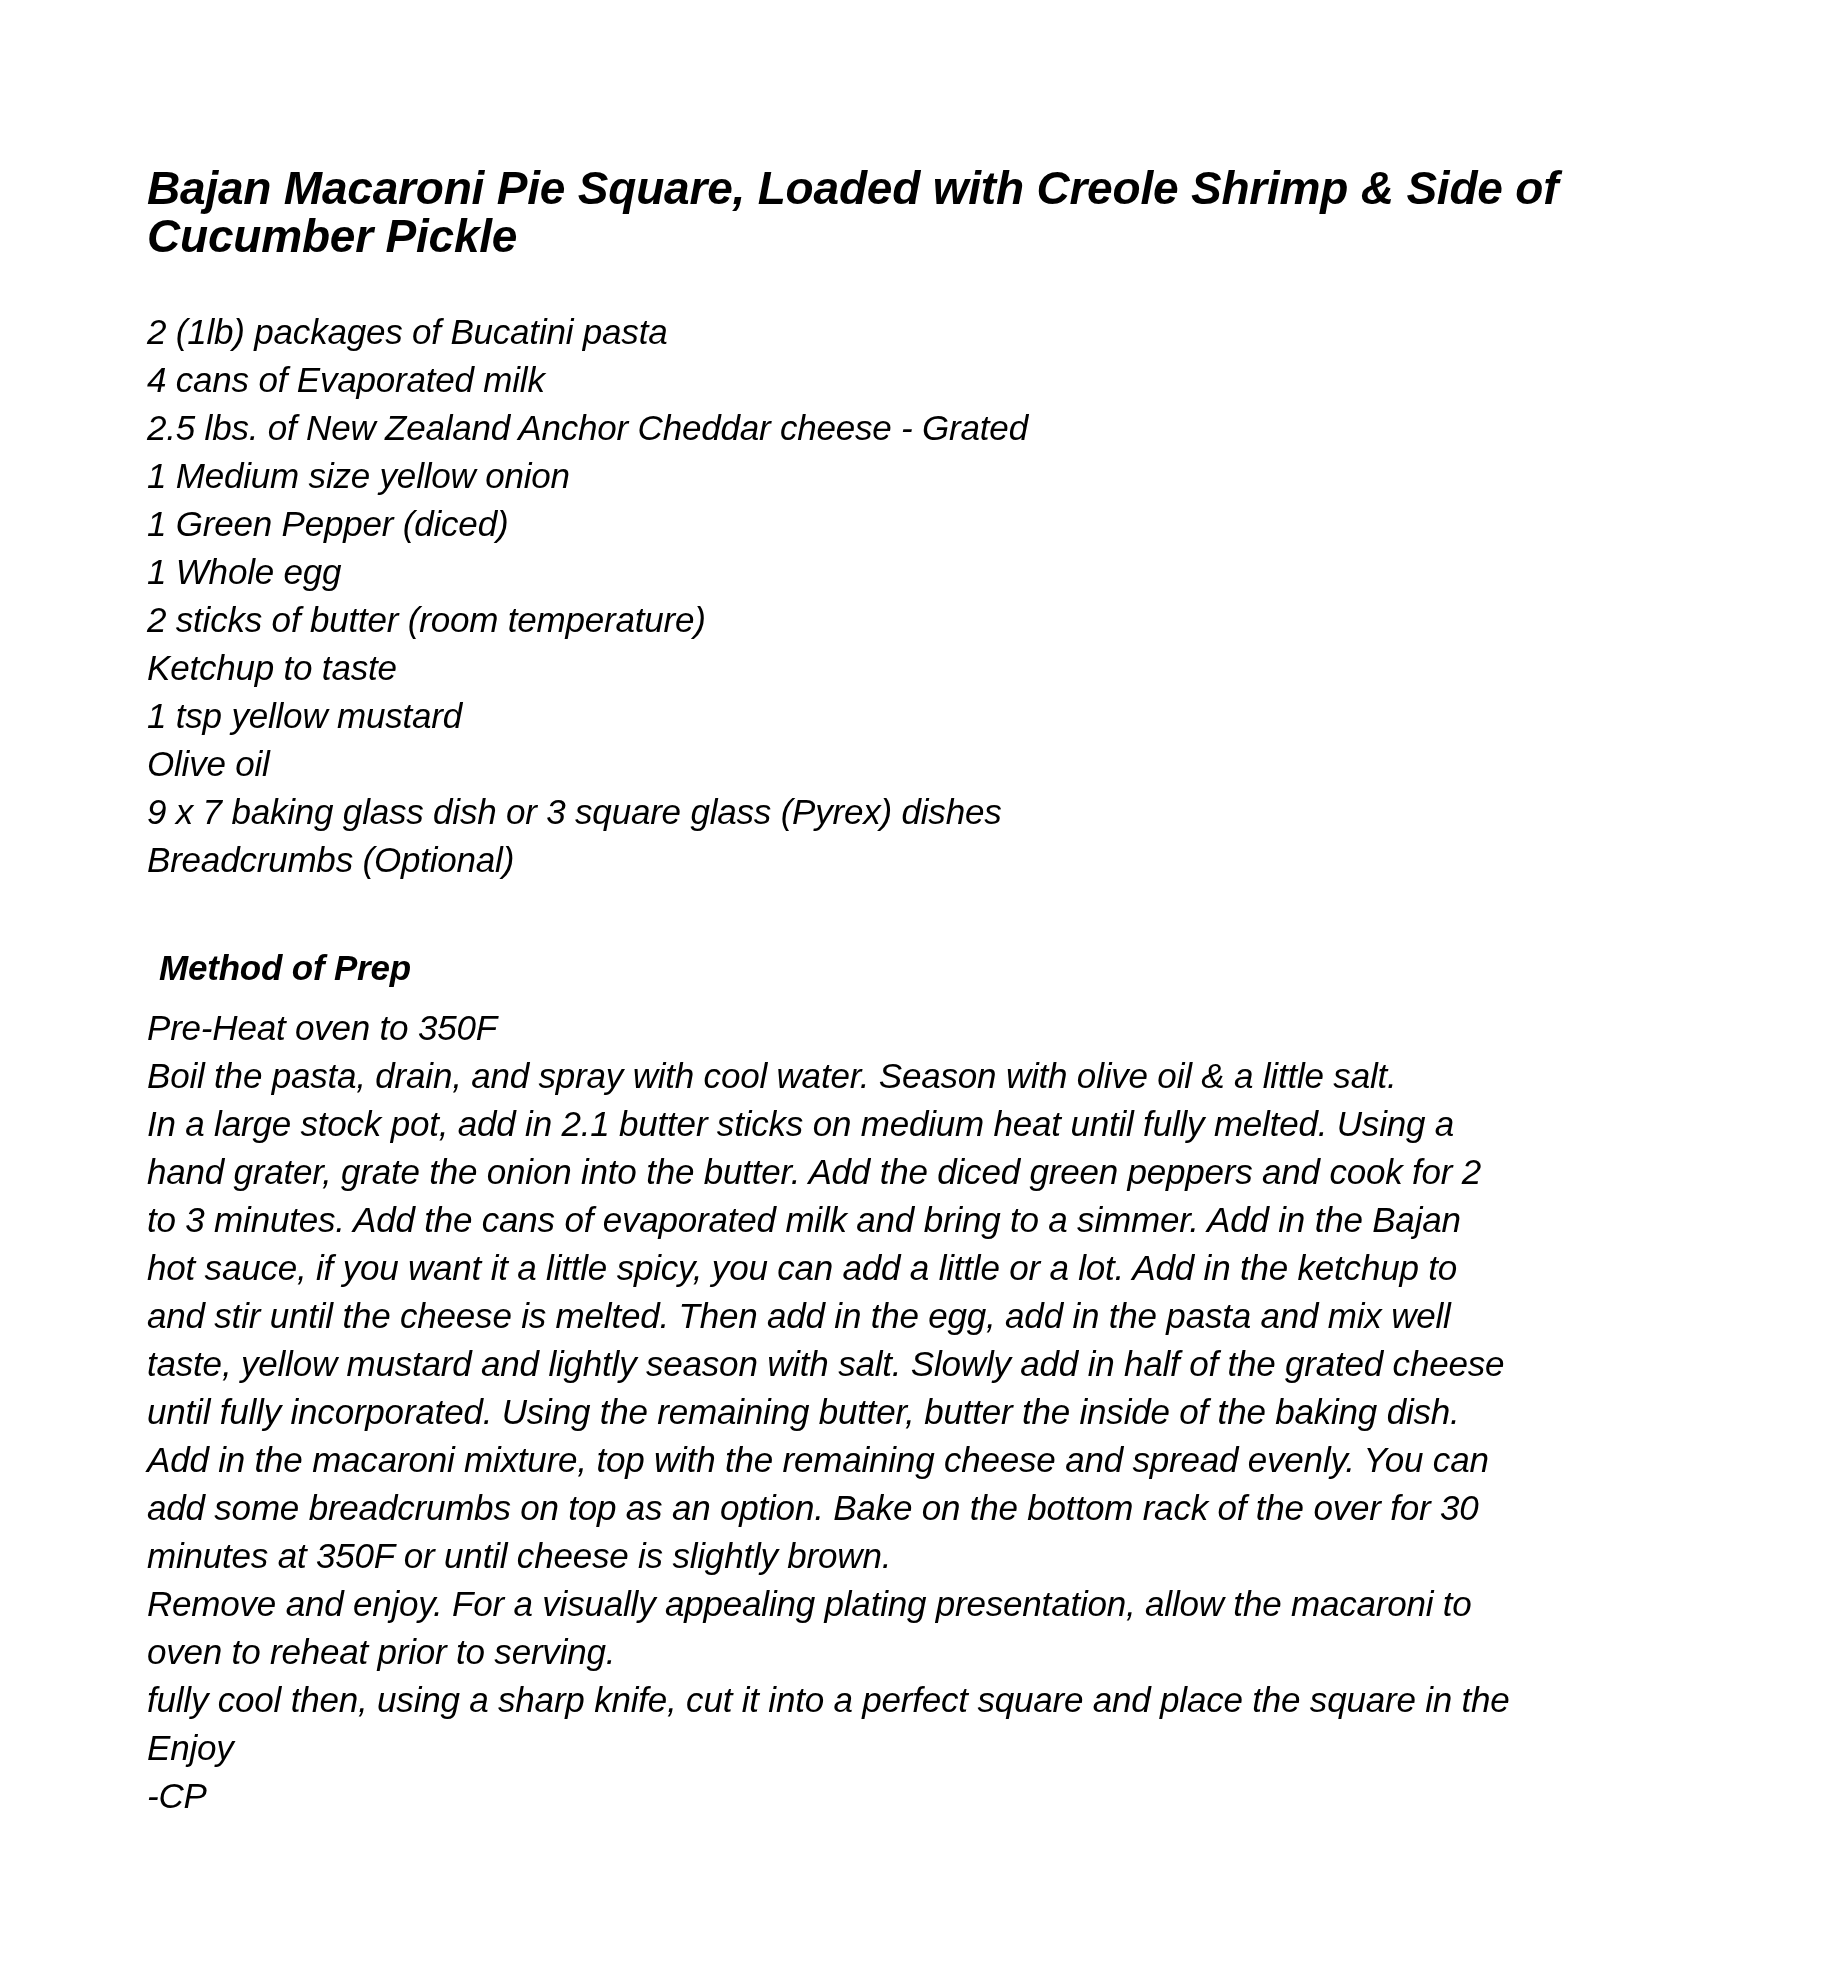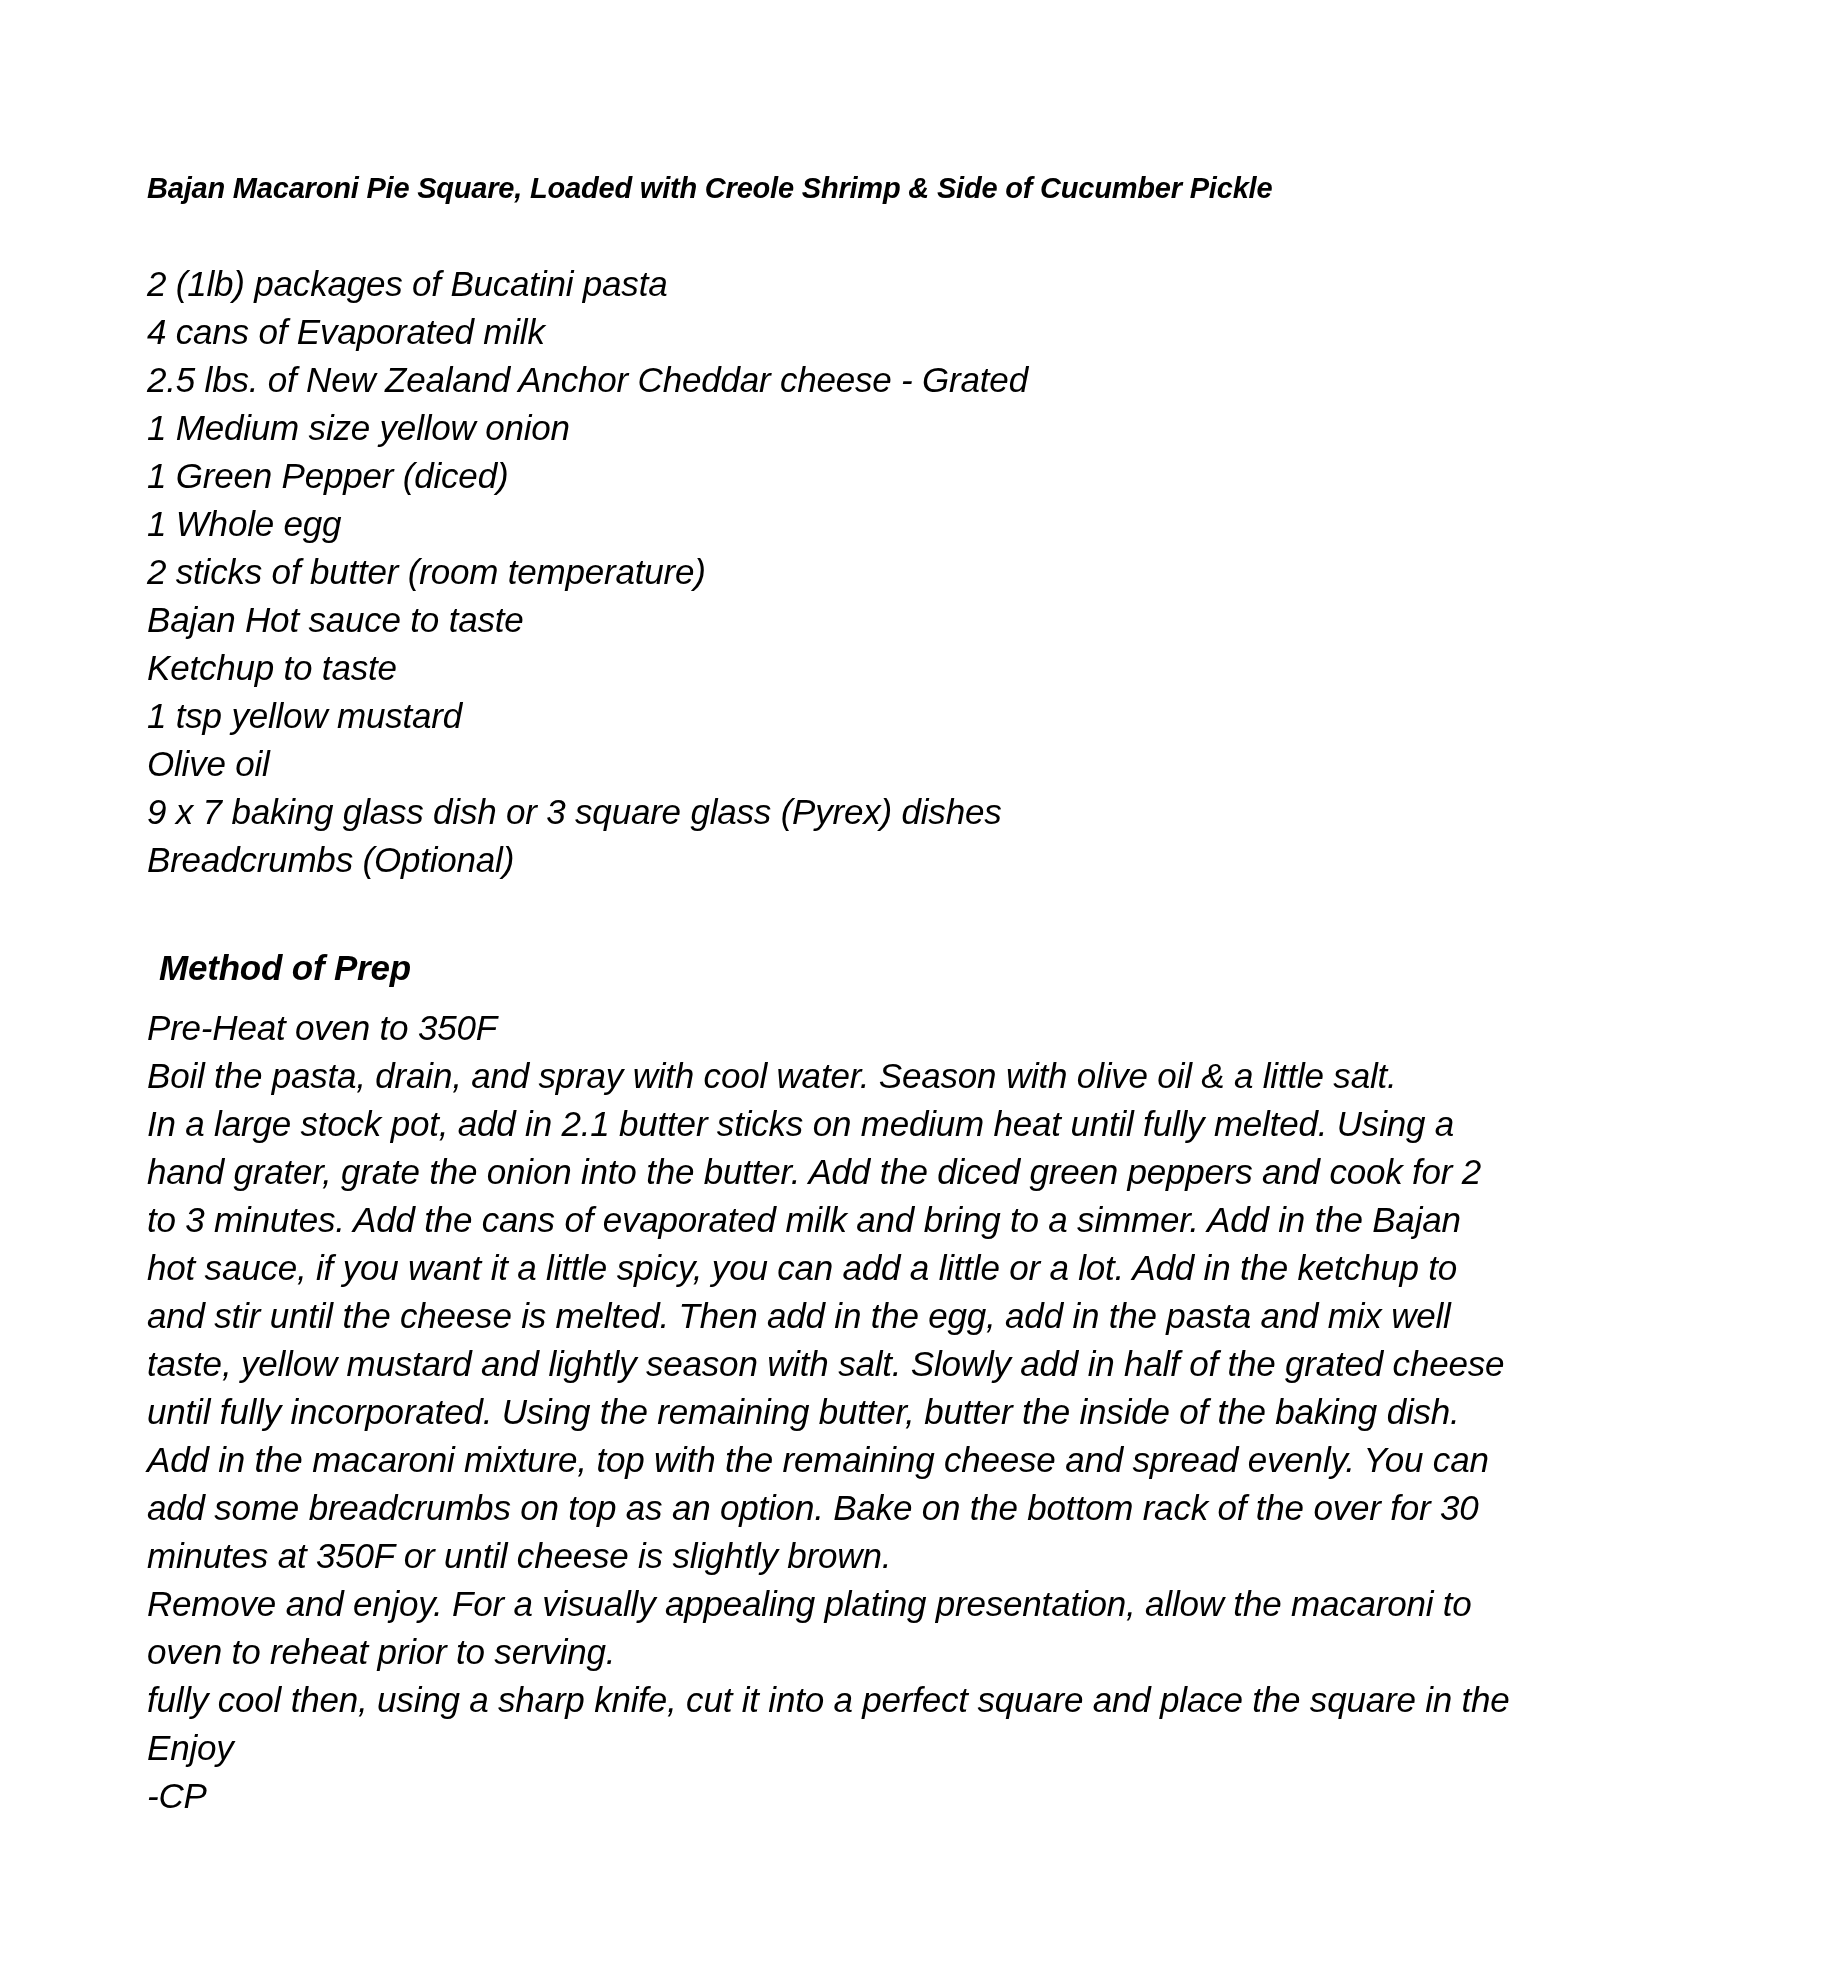--- a/index.html
+++ b/index.html
@@ -21,21 +21,21 @@
     top: 164px;
     width: 1549px;
     font-style: italic;
     font-size: 35px;
     line-height: 48px;
     letter-spacing: -0.2px;
   }
   .title {
     font-weight: bold;
     margin: 0;
-    font-size: 29px;
+    font-size: 46px;
     line-height: 48px;
   }
   .spacer { height: 48px; }
   .line {
     margin: 0;
     white-space: nowrap;
     font-style: italic;
   }
   .section-heading {
     font-weight: bold;
@@ -50,21 +50,20 @@
   <div class="spacer"></div>
 
   <div>
     <p class="line">2 (1lb) packages of Bucatini pasta</p>
     <p class="line">4 cans of Evaporated milk</p>
     <p class="line">2.5 lbs. of New Zealand Anchor Cheddar cheese - Grated</p>
     <p class="line">1 Medium size yellow onion</p>
     <p class="line">1 Green Pepper (diced)</p>
     <p class="line">1 Whole egg</p>
     <p class="line">2 sticks of butter (room temperature)</p>
-    <p class="line">Bajan Hot sauce to taste</p>
     <p class="line">Ketchup to taste</p>
     <p class="line">1 tsp yellow mustard</p>
     <p class="line">Olive oil</p>
     <p class="line">9 x 7 baking glass dish or 3 square glass (Pyrex) dishes</p>
     <p class="line">Breadcrumbs (Optional)</p>
   </div>
 
   <div class="spacer"></div>
 
   <p class="section-heading">Method of Prep</p>

